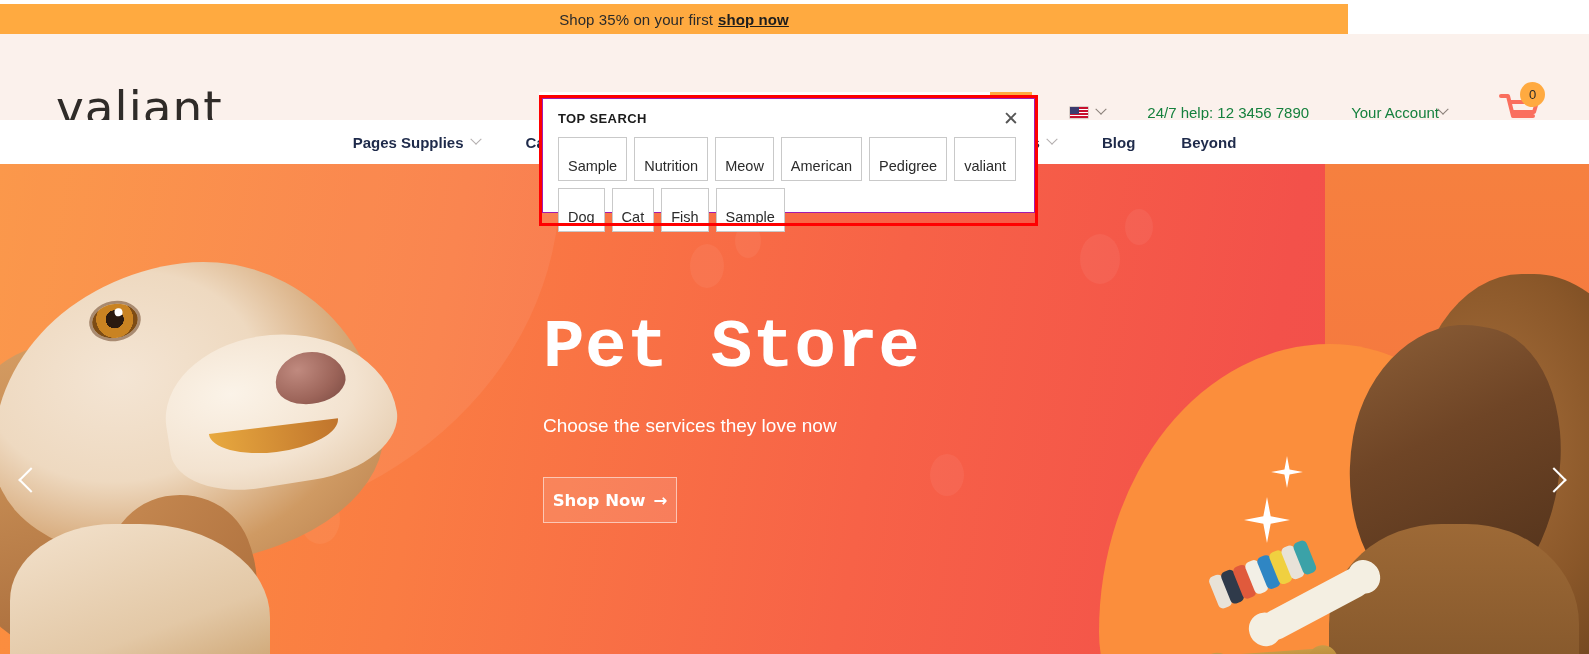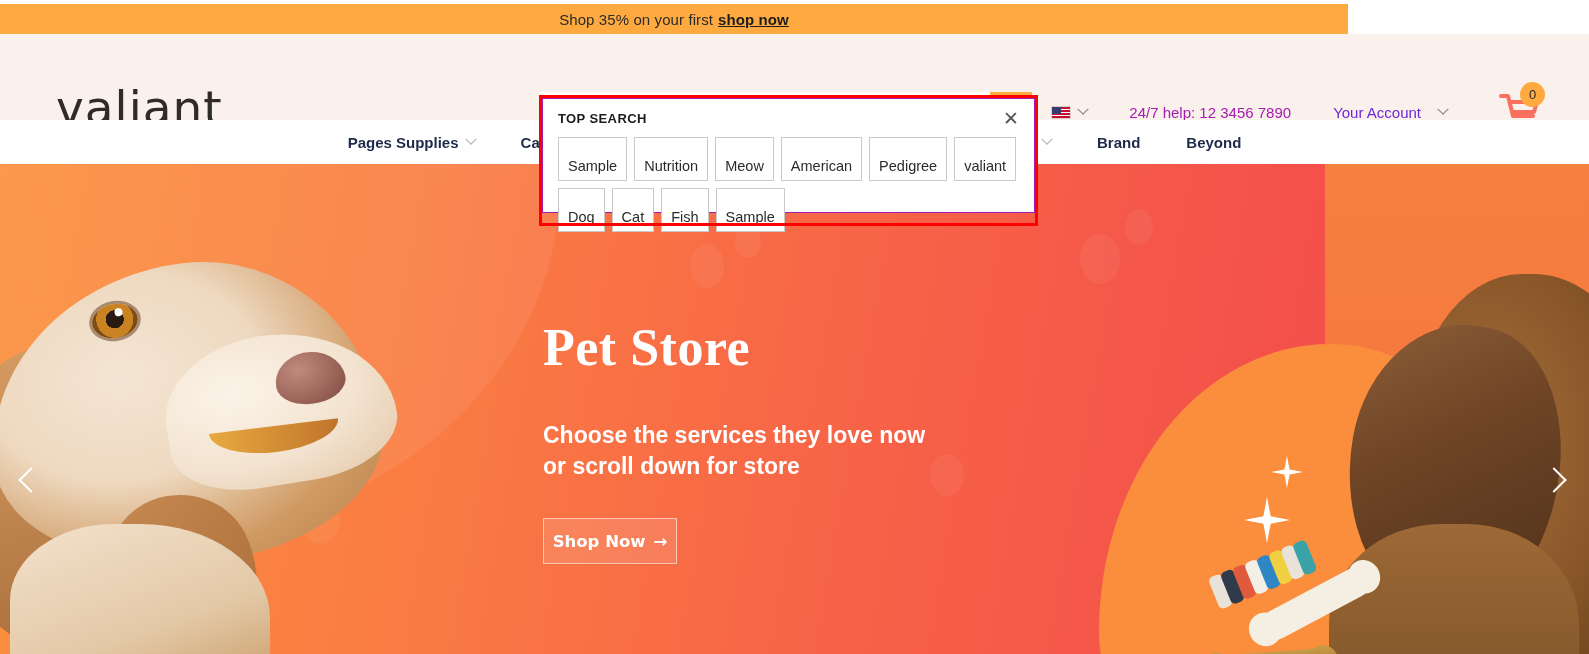--- a/index.html
+++ b/index.html
@@ -57,22 +57,22 @@
   .flag-sel { display: flex; align-items: center; gap: 8px; margin-right: 42px; cursor: pointer; }
   .flag {
     width: 20px; height: 13px; border-radius: 1px; overflow: hidden; position: relative;
     background: linear-gradient(#c8102e 0 14%, #fff 14% 28%, #c8102e 28% 42%, #fff 42% 56%,
                 #c8102e 56% 70%, #fff 70% 84%, #c8102e 84% 100%);
     border: .5px solid #d9cfc9;
   }
   .flag::before {
     content: ""; position: absolute; left: 0; top: 0; width: 9px; height: 7px; background: #3c3b6e;
   }
-  .help { font-size: 15px; color: #a21caf; margin-right: 42px; white-space: nowrap; }
-  .account { font-size: 15px; color: #6d28d9; display: flex; align-items: center; gap: 18px; cursor: pointer; margin-right: 50px; }
+  .help { font-size: 15px; color: #15803d; margin-right: 42px; white-space: nowrap; }
+  .account { font-size: 15px; color: #15803d; display: flex; align-items: center; gap: 0; cursor: pointer; margin-right: 50px; }
   .chev { display: inline-block; width: 8px; height: 8px; border-right: 1.4px solid #8a8079; border-bottom: 1.4px solid #8a8079; transform: rotate(45deg) translate(-2px,-2px); }
 
   .cart { position: relative; width: 46px; height: 44px; cursor: pointer; }
   .cart-badge {
     position: absolute; right: -2px; top: -8px; width: 25px; height: 25px; border-radius: 50%;
     background: #FFAA40; color: #2a2a2a; font-size: 13px; display: flex;
     align-items: center; justify-content: center; font-weight: 400; z-index: 2;
   }
 
   
@@ -209,25 +209,25 @@
   .bone-brown::after { right: -13px; top: -3px; }
   .star {
     position: absolute; width: 38px; height: 38px;
     background: #fff;
     clip-path: polygon(50% 0%, 58% 42%, 100% 50%, 58% 58%, 50% 100%, 42% 58%, 0% 50%, 42% 42%);
   }
 
   
   .hero-copy { position: absolute; left: 543px; top: 140px; }
   .hero-title {
-    font-family: Liberation Serif, serif; font-weight: 700; color: #fff;
-    font-size: 52px; line-height: 88px; letter-spacing: .5px;
+    font-family: Liberation Mono, monospace; font-weight: 700; color: #fff;
+    font-size: 69px; line-height: 88px; letter-spacing: .5px;
   }
   .hero-sub {
-    margin-top: 28px; color: #fff; font-size: 23px; line-height: 31px; font-weight: 700;
+    margin-top: 18px; color: #fff; font-size: 19px; line-height: 31px; font-weight: 400;
   }
   .shop-btn {
     margin-top: 36px; width: 134px; height: 46px; border: 1px solid rgba(255,255,255,.55);
     background: rgba(255,255,255,.12); color: #fff; font-size: 16.5px; font-weight: 700;
     display: flex; align-items: center; justify-content: center; gap: 8px; cursor: pointer;
     font-family: "DejaVu Sans", sans-serif;
   }
 
   
   .arrow {
@@ -324,21 +324,21 @@
     </div>
     <div class="nav-item">
       <span>Fish Supplies</span>
       <i class="chev"></i>
     </div>
     <div class="nav-item">
       <span>Pages</span>
       <i class="chev"></i>
     </div>
     <div class="nav-item">
-      <span>Brand</span>
+      <span>Blog</span>
     </div>
     <div class="nav-item">
       <span>Beyond</span>
     </div>
   </div>
 
   <div class="hero">
     <div class="hero-blob-a"></div>
     <div class="right-panel"></div>
     <div class="hero-blob-c"></div>
@@ -381,21 +381,20 @@
       <div class="seg" style="left:78px;background:#e8e2d8;"></div>
       <div class="seg" style="left:91px;background:#3ba2a8;"></div>
     </div>
     <div class="bone-white"></div>
     <div class="bone-brown"></div>
 
     <div class="hero-copy">
       <div class="hero-title">Pet Store</div>
       <div class="hero-sub">
         <div>Choose the services they love now</div>
-        <div>or scroll down for store</div>
       </div>
       <div class="shop-btn">
         <span>Shop Now</span>
         <span>→</span>
       </div>
     </div>
   </div>
 
   <div class="arrow arrow-l">
     <span></span>

